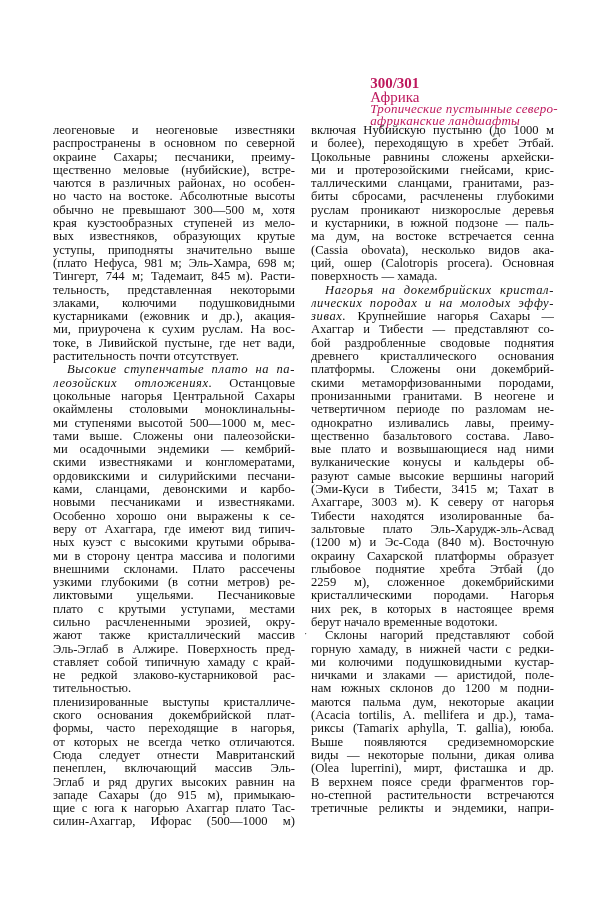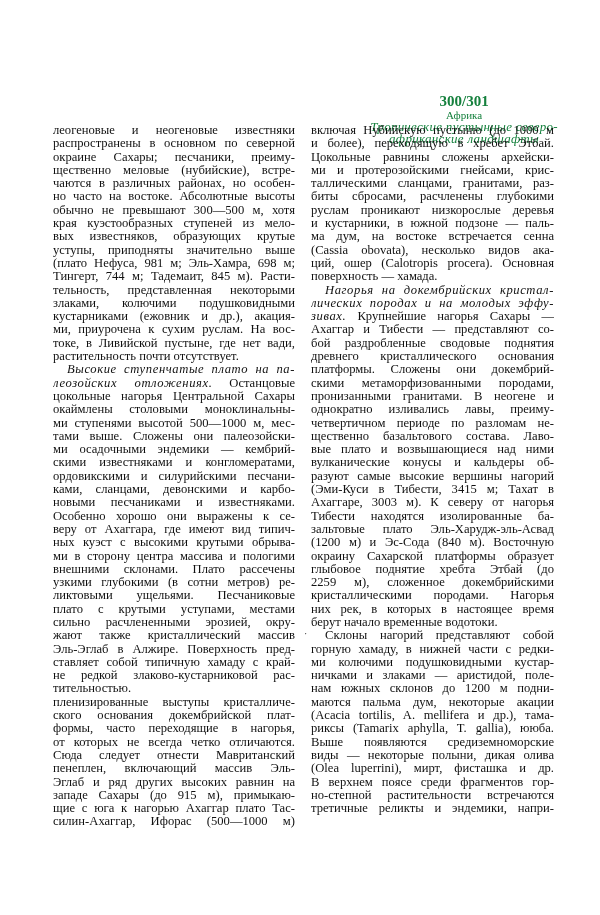--- a/index.html
+++ b/index.html
@@ -1,20 +1,20 @@
 <!DOCTYPE html>
 <html><head>
 <meta charset="utf-8">
 <style>
   html, body { margin: 0; padding: 0; background: #ffffff; }
   body { width: 600px; height: 915px; position: relative; overflow: hidden; }
   .page { position: absolute; left: 0; top: 0; width: 600px; height: 915px; background: #ffffff; }
-  .running-head { position: absolute; right: 42px; top: 76px; text-align: center; color: #15803d; font-family: "DejaVu Serif", serif; margin-top: 18px; }
+  .running-head { position: absolute; right: 42px; top: 76px; text-align: left; color: #be185d; font-family: "DejaVu Serif", serif; }
   .page-number { font-family: "Liberation Serif", serif; font-weight: bold; font-size: 15px; line-height: 15px; display: block; }
-  .section { font-family: "Liberation Serif", serif; font-size: 11px; line-height: 12px; display: block; }
+  .section { font-family: "Liberation Serif", serif; font-size: 15px; line-height: 12px; display: block; }
   .subsection { font-family: "Liberation Serif", serif; font-style: italic; font-size: 13px; line-height: 12px; display: block; letter-spacing: 0.3px; }
   .col { position: absolute; top: 124px; font-family: "Liberation Serif", serif; font-size: 12.6px; color: #111; }
   .col-left { left: 53px; width: 242px; }
   .col-right { left: 311px; width: 243px; }
   .ln { display: block; height: 13.3px; line-height: 13.3px; white-space: nowrap; text-align: justify; text-align-last: justify; overflow: hidden; }
   .ln.last { text-align-last: left; }
   .ln.indent { padding-left: 14px; }
   .ln i { letter-spacing: 0.6px; }
   .margin-mark { position: absolute; left: 304px; top: 628px; font-size: 10px; color: #333; font-family: "Liberation Serif", serif; }
 </style>
@@ -99,22 +99,22 @@
       <span class="ln last">поверхность — хамада.</span>
       <span class="ln indent"><i>Нагорья на докембрийских кристал-</i></span>
       <span class="ln"><i>лических породах и на молодых эффу-</i></span>
       <span class="ln"><i>зивах.</i> Крупнейшие нагорья Сахары —</span>
       <span class="ln">Ахаггар и Тибести — представляют со-</span>
       <span class="ln">бой раздробленные сводовые поднятия</span>
       <span class="ln">древнего кристаллического основания</span>
       <span class="ln">платформы. Сложены они докембрий-</span>
       <span class="ln">скими метаморфизованными породами,</span>
       <span class="ln">пронизанными гранитами. В неогене и</span>
+      <span class="ln">четвертичном периоде по разломам не-</span>
       <span class="ln">однократно изливались лавы, преиму-</span>
-      <span class="ln">четвертичном периоде по разломам не-</span>
       <span class="ln">щественно базальтового состава. Лаво-</span>
       <span class="ln">вые плато и возвышающиеся над ними</span>
       <span class="ln">вулканические конусы и кальдеры об-</span>
       <span class="ln">разуют самые высокие вершины нагорий</span>
       <span class="ln">(Эми-Куси в Тибести, 3415 м; Тахат в</span>
       <span class="ln">Ахаггаре, 3003 м). К северу от нагорья</span>
       <span class="ln">Тибести находятся изолированные ба-</span>
       <span class="ln">зальтовые плато Эль-Харудж-эль-Асвад</span>
       <span class="ln">(1200 м) и Эс-Сода (840 м). Восточную</span>
       <span class="ln">окраину Сахарской платформы образует</span>

